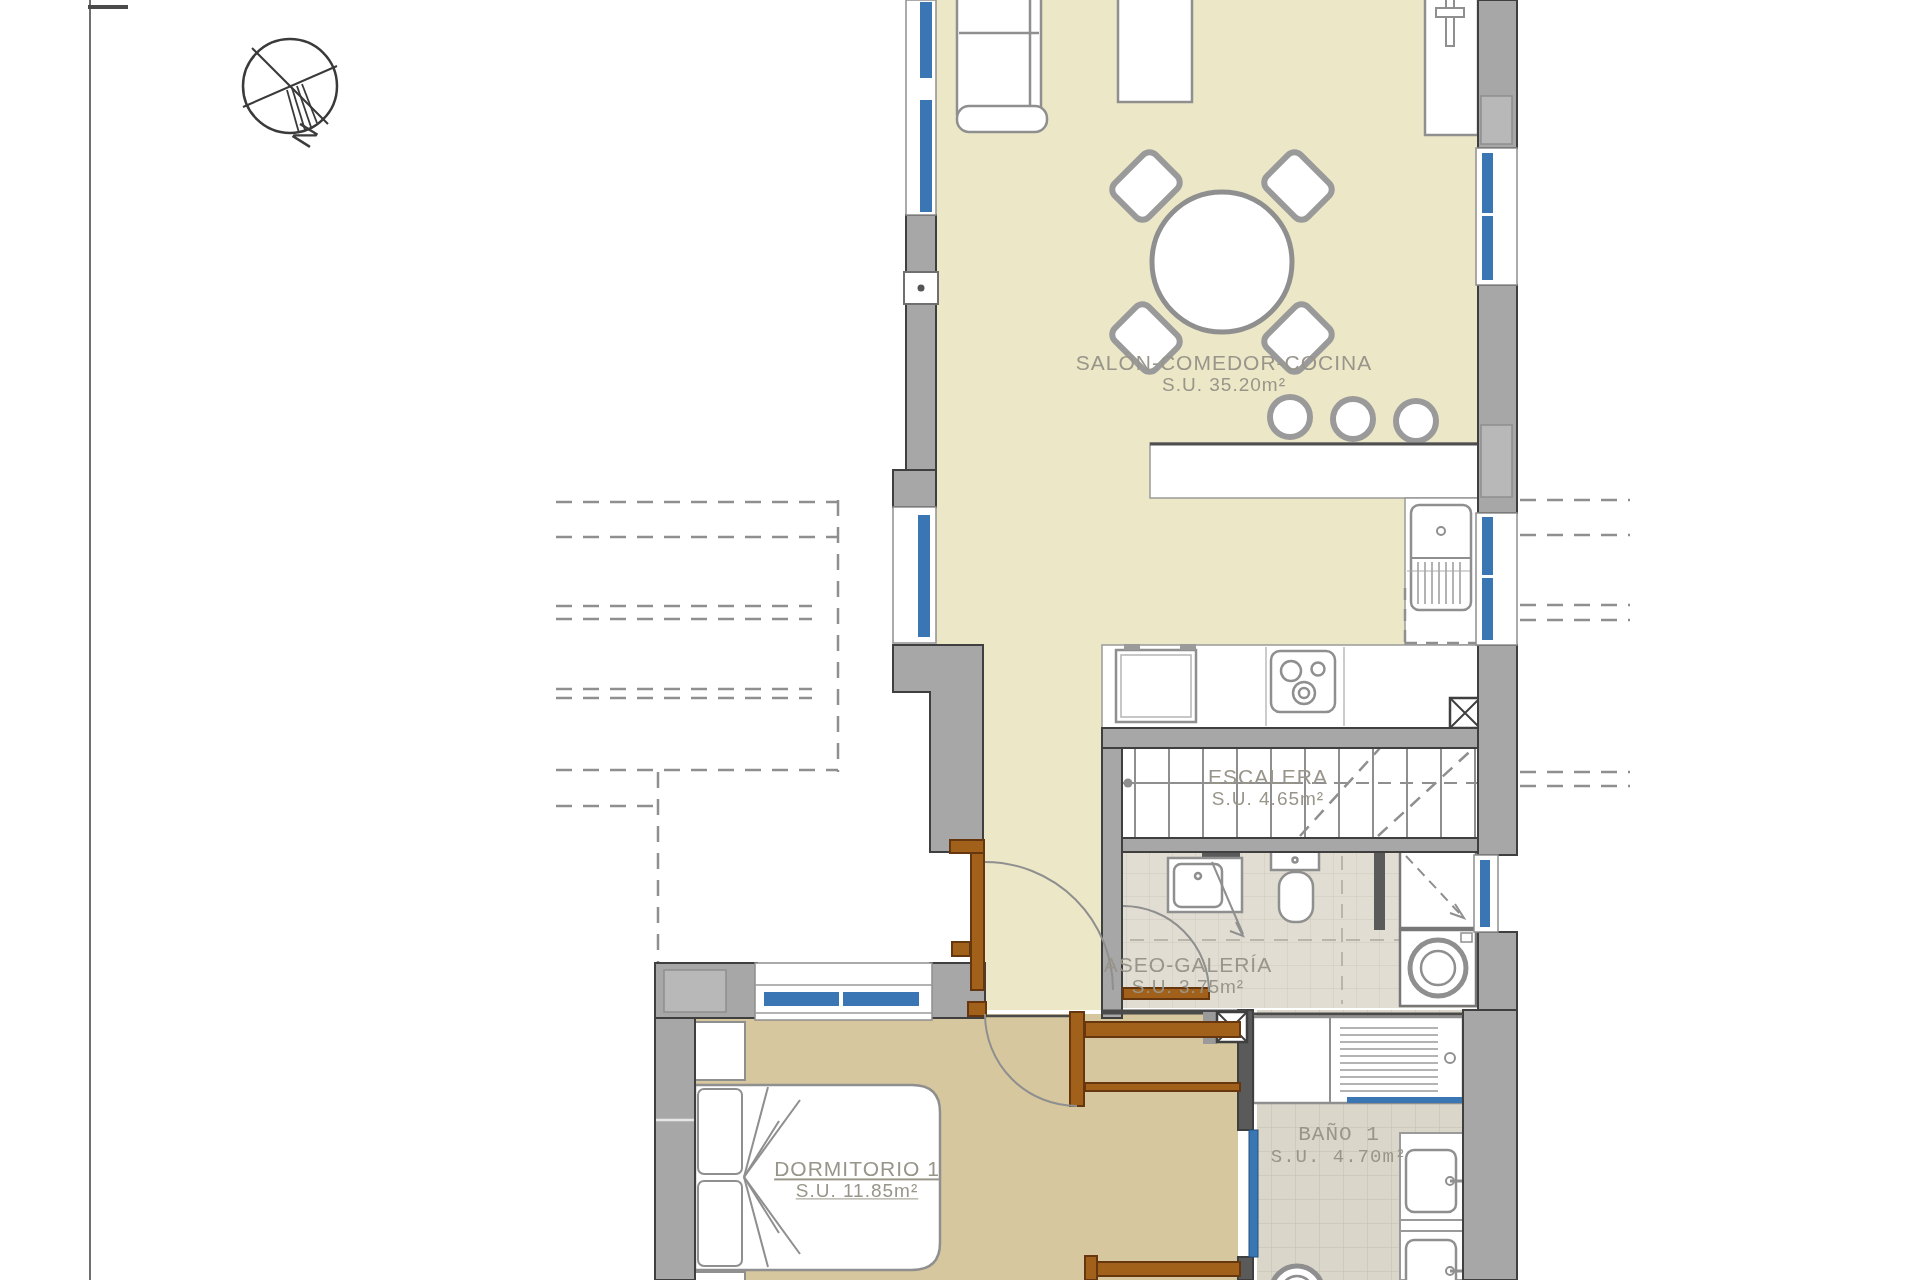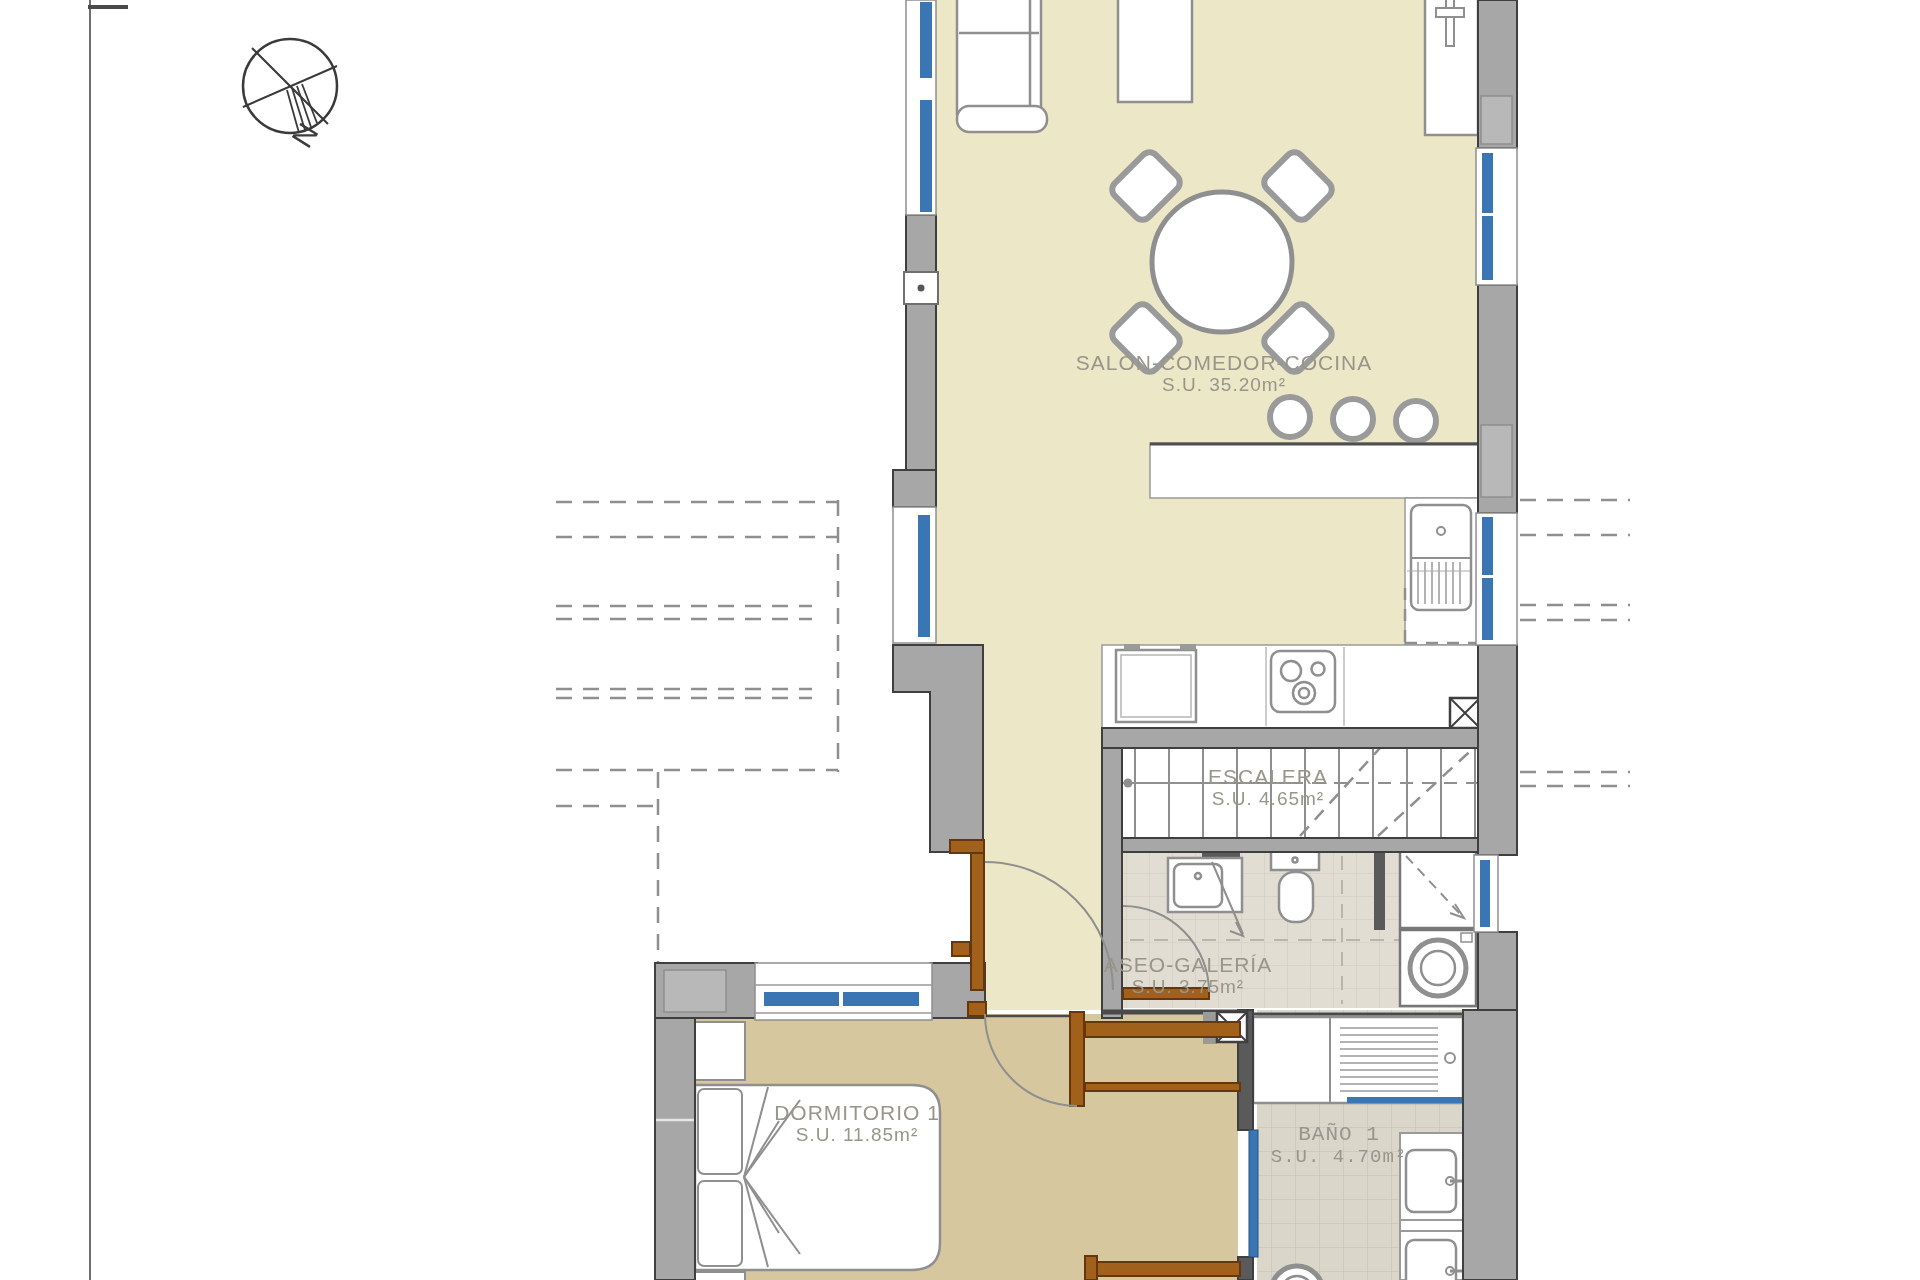--- a/index.html
+++ b/index.html
@@ -349,21 +349,21 @@
   <span class="rarea">S.U. 35.20m²</span>
 </div>
 <div class="room-label" style="left:1268px;top:788px;">
   <span class="rname">ESCALERA</span>
   <span class="rarea">S.U. 4.65m²</span>
 </div>
 <div class="room-label" style="left:1156px;top:976px;margin-left:32px;">
   <span class="rname">ASEO-GALERÍA</span>
   <span class="rarea">S.U. 3.75m²</span>
 </div>
-<div class="room-label" style="left:857px;top:1124px;">
+<div class="room-label" style="left:857px;top:1180px;text-decoration:underline;">
   <span class="rname">DORMITORIO 1</span>
   <span class="rarea">S.U. 11.85m²</span>
 </div>
 <div class="room-label" style="left:1339px;top:1146px;font-family:Liberation Mono, monospace;">
   <span class="rname">BAÑO 1</span>
   <span class="rarea">S.U. 4.70m²</span>
 </div>
 
 </div>
 

